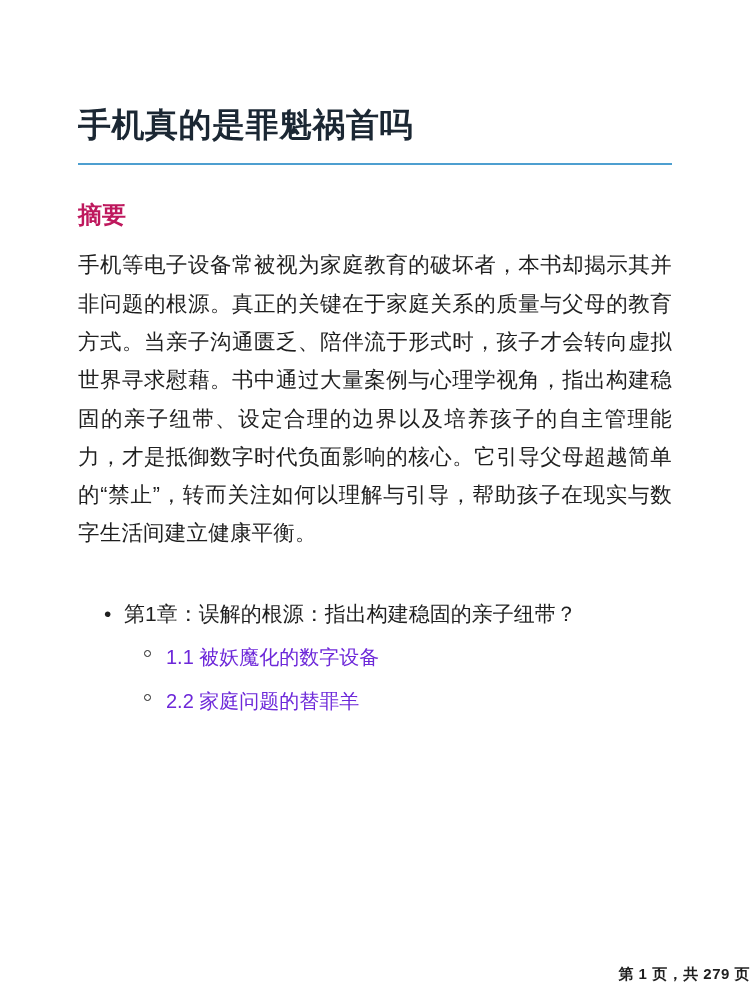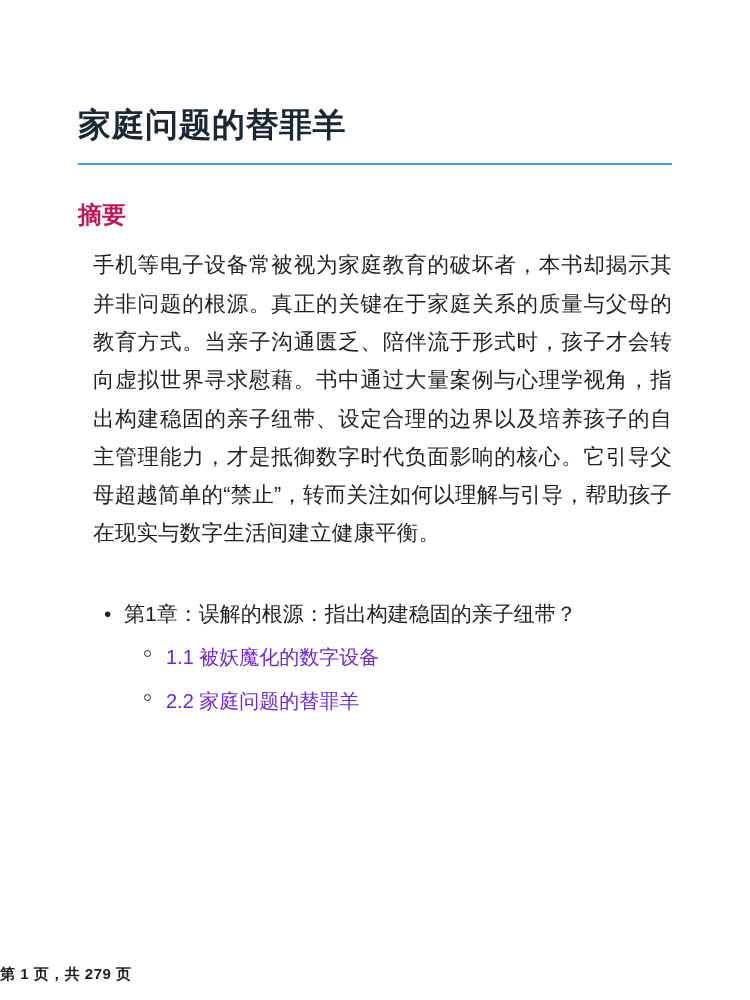--- a/index.html
+++ b/index.html
@@ -42,21 +42,21 @@
     color: #be185d;
     margin: 0 0 16px 0;
     line-height: 1.3;
   }
   .abstract-text {
     font-size: 21.5px;
     line-height: 1.78;
     color: #1f1f1f;
     text-align: justify;
     text-justify: inter-ideograph;
-    margin: 0 0 44px 15px;
+    margin: 0 0 44px 0;
     letter-spacing: 0.2px;
   }
   .toc {
     margin: 0;
     padding: 0;
     list-style: none;
   }
   .toc-chapter {
     font-size: 21px;
     line-height: 1.62;
@@ -94,33 +94,33 @@
     height: 7px;
     border: 1.5px solid #1f1f1f;
     border-radius: 50%;
     box-sizing: border-box;
   }
   .page-footer {
     position: absolute;
     left: 0;
     right: 0;
     bottom: 16px;
-    text-align: left;
+    text-align: right;
     font-size: 15px;
     font-weight: bold;
     color: #1f1f1f;
     letter-spacing: 0.5px;
   }
 </style>
 </head>
 <body>
 
 <div class="page">
 
-  <h1 class="doc-title">家庭问题的替罪羊</h1>
+  <h1 class="doc-title">手机真的是罪魁祸首吗</h1>
   <hr class="title-rule">
 
   <h2 class="section-heading">摘要</h2>
   <p class="abstract-text">手机等电子设备常被视为家庭教育的破坏者，本书却揭示其并非问题的根源。真正的关键在于家庭关系的质量与父母的教育方式。当亲子沟通匮乏、陪伴流于形式时，孩子才会转向虚拟世界寻求慰藉。书中通过大量案例与心理学视角，指出构建稳固的亲子纽带、设定合理的边界以及培养孩子的自主管理能力，才是抵御数字时代负面影响的核心。它引导父母超越简单的“禁止”，转而关注如何以理解与引导，帮助孩子在现实与数字生活间建立健康平衡。</p>
 
 
   <ul class="toc">
     <li class="toc-chapter">
       <span class="bullet">•</span>
       <span>第1章：误解的根源：指出构建稳固的亲子纽带？</span>

